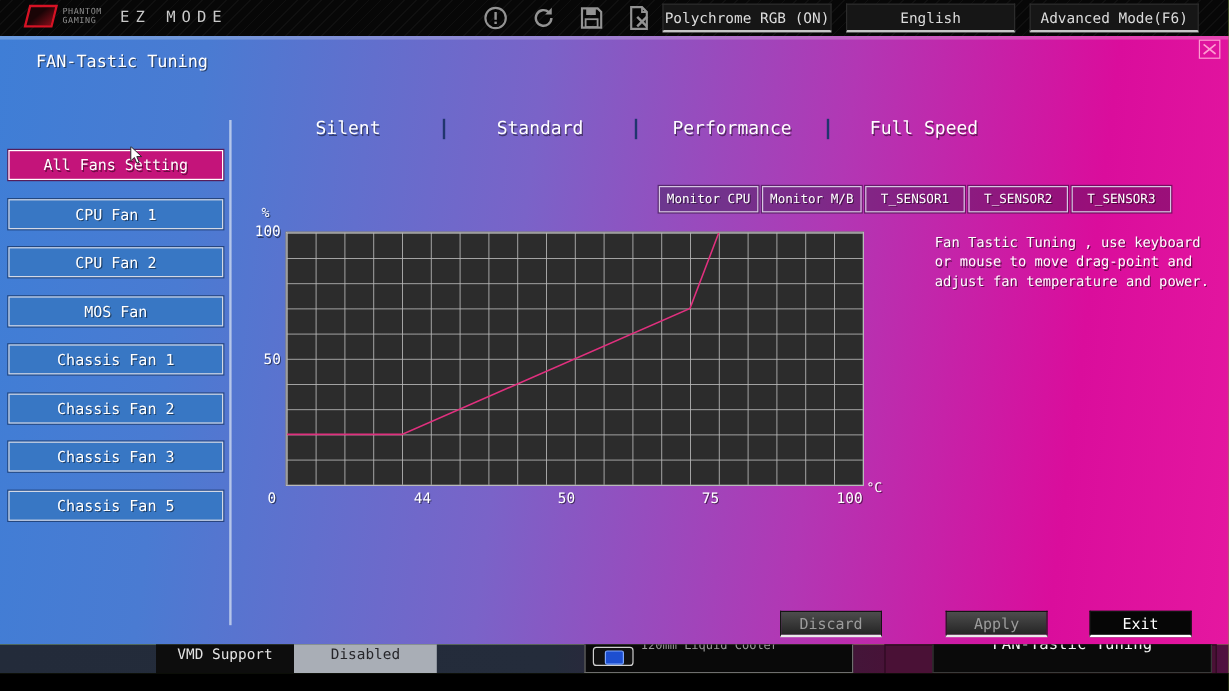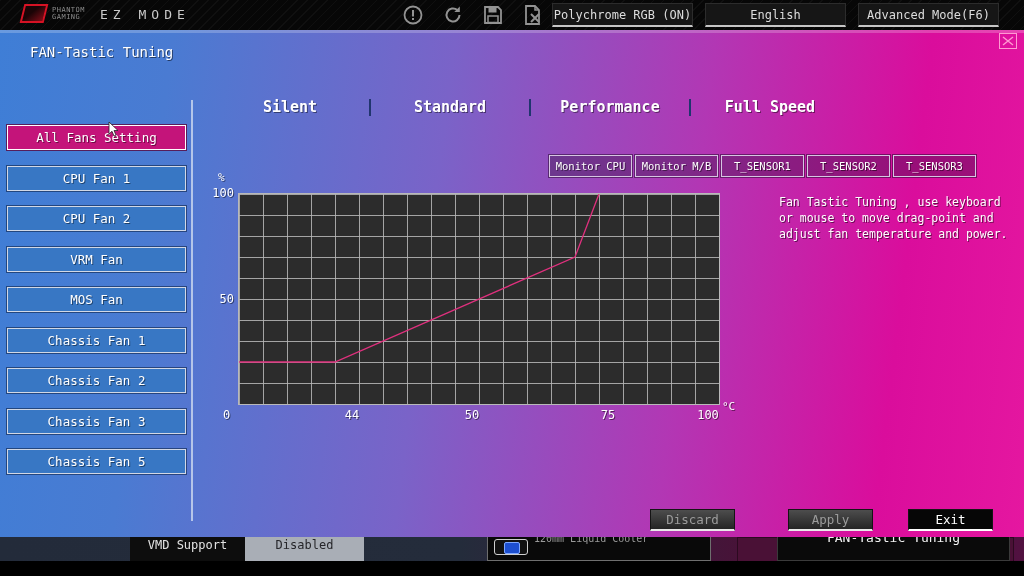--- a/index.html
+++ b/index.html
@@ -32,21 +32,21 @@
   
   #sidebar{position:absolute;left:7px;top:95px;width:179px;display:flex;flex-direction:column;gap:15.5px;}
   .side-btn{height:25px;display:flex;align-items:center;justify-content:center;color:#fff;font-size:12.5px;
     background:#3877c4;border:1px solid #d2d8e6;box-shadow:0 0 0 1px rgba(18,42,82,.65);cursor:pointer;
     text-shadow:1px 1px 0 rgba(0,0,0,.45);position:relative;}
   .side-btn.selected{background:#c4147a;border-color:#ffffff;box-shadow:0 0 0 1px rgba(90,6,60,.8);}
   #side-divider{position:absolute;left:191px;top:70px;width:2px;height:421px;background:rgba(214,224,242,.75);}
 
   
   #tabs{position:absolute;left:211px;top:68px;width:638px;display:flex;align-items:center;}
-  .tab{width:158px;text-align:center;color:#fff;font-size:15px;cursor:pointer;text-shadow:1px 1px 0 rgba(0,0,0,.45);font-weight:bold;}
+  .tab{width:158px;text-align:center;color:#fff;font-size:15px;cursor:pointer;text-shadow:1px 1px 0 rgba(0,0,0,.45);}
   .tab-sep{width:2px;height:17px;background:#20356e;}
 
   
   #sensors{position:absolute;left:549px;top:125px;display:flex;gap:3px;}
   .sensor-btn{width:83px;height:22px;display:flex;align-items:center;justify-content:center;color:#fff;font-size:10.5px;
     background:rgba(48,16,62,.38);border:1px solid #d6c6e2;box-shadow:0 0 0 1px rgba(40,10,50,.55);cursor:pointer;
     text-shadow:1px 1px 0 rgba(0,0,0,.5);}
 
   
   #chart-area{position:absolute;left:238px;top:163px;width:482px;height:212px;background:#2c2c2c;
@@ -152,21 +152,20 @@
     <div class="close-box">
       <svg width="12" height="10" viewBox="0 0 12 10">
           <path d="M1 1l10 8M11 1L1 9" stroke="#ff9ad2" stroke-width="1.4"></path>
         </svg>
     </div>
 
     <div id="sidebar">
       <div class="side-btn selected">All Fans Setting</div>
       <div class="side-btn">CPU Fan 1</div>
       <div class="side-btn">CPU Fan 2</div>
-      <div class="side-btn">VRM Fan</div>
       <div class="side-btn">MOS Fan</div>
       <div class="side-btn">Chassis Fan 1</div>
       <div class="side-btn">Chassis Fan 2</div>
       <div class="side-btn">Chassis Fan 3</div>
       <div class="side-btn">Chassis Fan 5</div>
     </div>
     <div id="side-divider"></div>
 
     <div id="cursor">
       <svg width="11" height="15" viewBox="0 0 11 15">
@@ -197,21 +196,21 @@
         <polyline fill="none" stroke="#e0307e" stroke-width="1.3" vector-effect="non-scaling-stroke" points="0,80 20,80 70,30 75,0"></polyline>
       </svg>
     </div>
 
     <div class="axis-unit" style="left:218px;top:141px;">%</div>
     <div class="axis-label" style="left:208px;top:156px;width:26px;text-align:right;">100</div>
     <div class="axis-label" style="left:208px;top:262px;width:26px;text-align:right;">50</div>
     <div class="axis-label" style="left:223px;top:378px;">0</div>
     <div class="axis-label" style="left:338px;top:378px;width:28px;text-align:center;">44</div>
     <div class="axis-label" style="left:458px;top:378px;width:28px;text-align:center;">50</div>
-    <div class="axis-label" style="left:578px;top:378px;width:28px;text-align:center;margin-left:16px;">75</div>
+    <div class="axis-label" style="left:578px;top:378px;width:28px;text-align:center;">75</div>
     <div class="axis-label" style="left:692px;top:378px;width:32px;text-align:center;">100</div>
     <div class="axis-unit" style="left:722px;top:370px;">°C</div>
 
     <div id="desc">
       <div>Fan Tastic Tuning , use keyboard</div>
       <div>or mouse to move drag-point and</div>
       <div>adjust fan temperature and power.</div>
     </div>
 
     <div class="action-btn" style="left:650px;">Discard</div>

